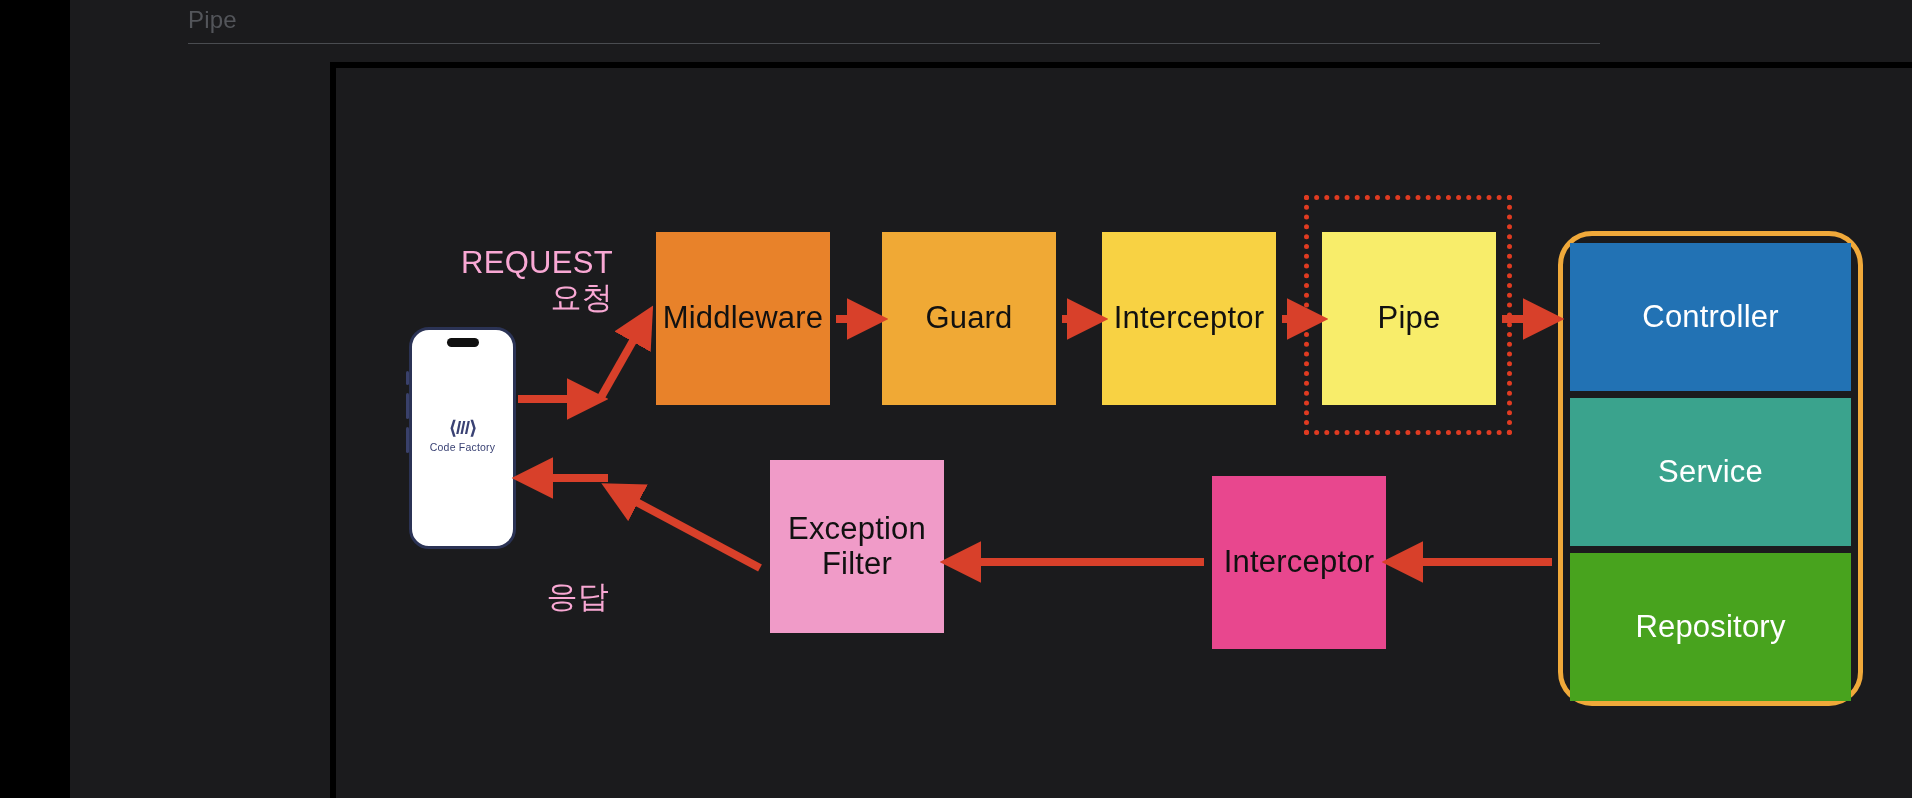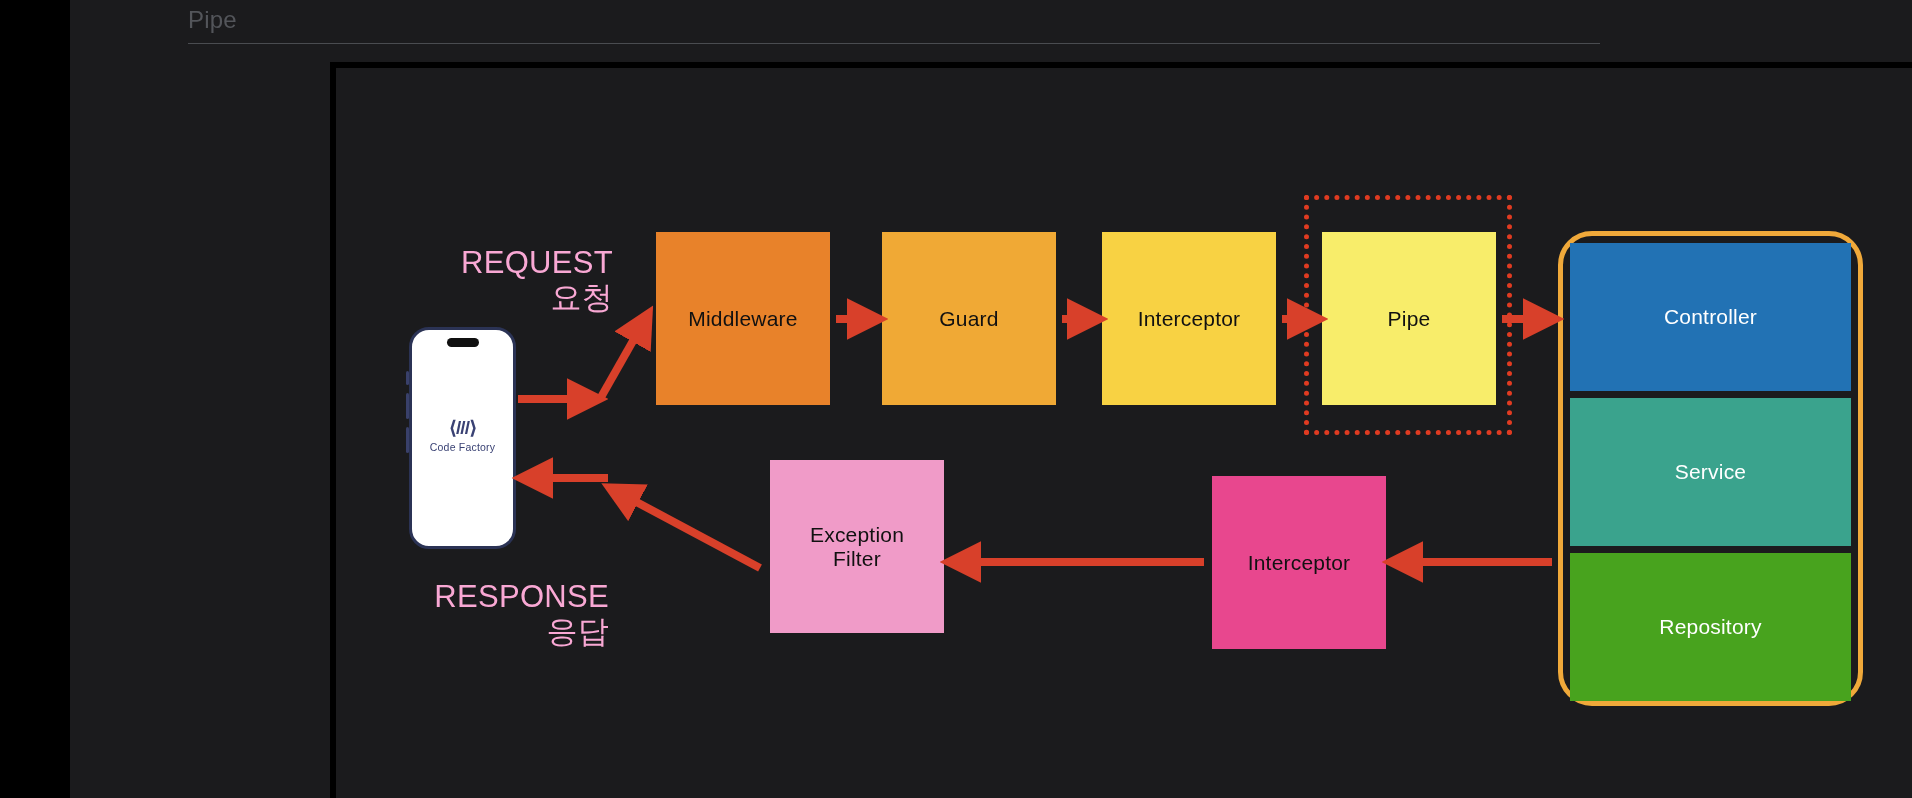--- a/index.html
+++ b/index.html
@@ -128,21 +128,21 @@
 
   
   .box {
     position: absolute;
     box-sizing: border-box;
     display: flex;
     align-items: center;
     justify-content: center;
     text-align: center;
     color: #111111;
-    font-size: 21px;
+    font-size: 31px;
     line-height: 1.12;
     letter-spacing: .2px;
   }
 
   
   .pipe-highlight {
     position: absolute;
     left: 968px; top: 127px;
     width: 208px; height: 240px;
     border: 5px dotted #e03b21;
@@ -202,21 +202,20 @@
         <div class="phone-logo">
           <div class="mark">⟨///⟩</div>
           <div class="wordmark">Code Factory</div>
         </div>
       </div>
       <div class="phone-btn b1" style="left:70px;top:303px;position:absolute;"></div>
       <div class="phone-btn b2" style="left:70px;top:325px;position:absolute;"></div>
       <div class="phone-btn b3" style="left:70px;top:359px;position:absolute;"></div>
 
       <div class="res-label">
-        <span>RESPONSE</span>
         <span class="label-l2">응답</span>
       </div>
 
       <div class="box" id="rb0" style="left: 320px; top: 164px; width: 174px; height: 173px; background: rgb(232, 130, 42); color: rgb(17, 17, 17);">
         <span>Middleware</span>
       </div>
       <div class="box" id="rb1" style="left: 546px; top: 164px; width: 174px; height: 173px; background: rgb(240, 169, 53); color: rgb(17, 17, 17);">
         <span>Guard</span>
       </div>
       <div class="box" id="rb2" style="left: 766px; top: 164px; width: 174px; height: 173px; background: rgb(248, 210, 67); color: rgb(17, 17, 17);">

